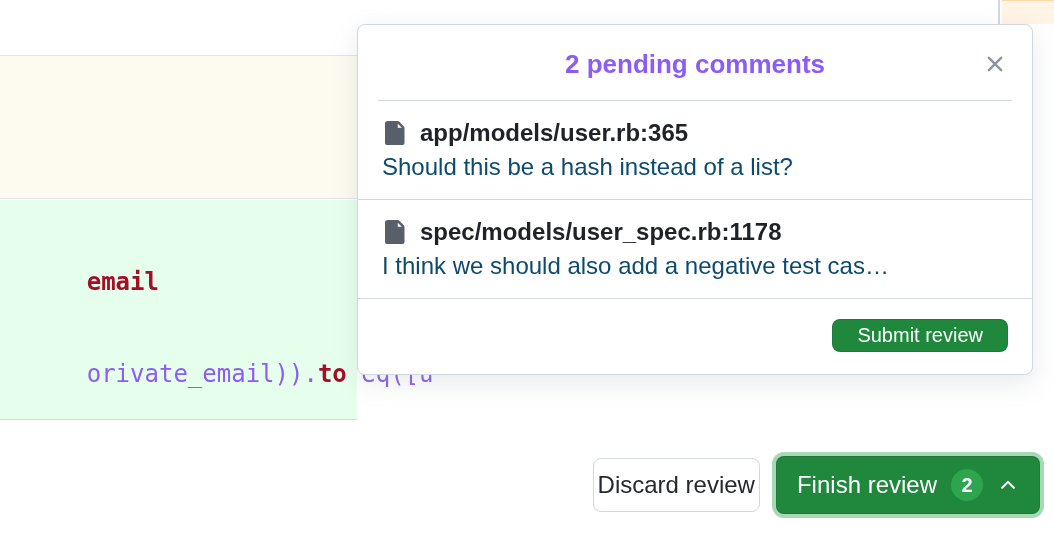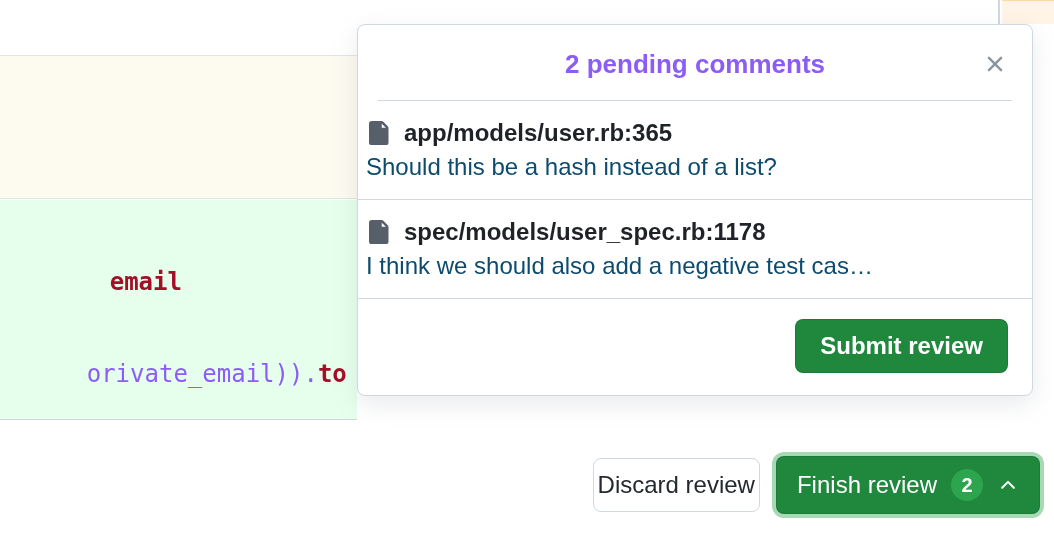--- a/index.html
+++ b/index.html
@@ -111,21 +111,21 @@
     .close-icon svg {
       width: 26px;
       height: 26px;
     }
     .popover-divider {
       height: 1px;
       background: #d0d7de;
       margin: 0 20px;
     }
     .comment-item {
-      padding: 18px 8px;
+      padding: 18px 24px;
       border-bottom: 1px solid #d0d7de;
       cursor: pointer;
     }
     .comment-item:last-of-type {
       border-bottom: 1px solid #d0d7de;
     }
     .comment-file-row {
       display: flex;
       align-items: center;
       gap: 14px;
@@ -156,23 +156,23 @@
     .popover-footer {
       padding: 20px 24px 22px 24px;
       display: flex;
       justify-content: flex-end;
     }
     .btn-submit {
       background: #1f883d;
       color: #ffffff;
       border: 1px solid rgba(27,31,36,0.15);
       border-radius: 8px;
-      padding: 12px 24px;
-      font-size: 24px;
-      font-weight: 700;
+      padding: 4px 24px;
+      font-size: 20px;
+      font-weight: 400;
       cursor: pointer;
     }
     .bottom-bar {
       position: absolute;
       bottom: 22px;
       right: 14px;
       display: flex;
       gap: 16px;
       align-items: center;
     }
@@ -223,21 +223,21 @@
     }
   </style>
 </head>
 <body>
 
 <div class="code-bg">
   <div class="vertical-divider"></div>
   <div class="orange-strip"></div>
   <div class="code-section-cream"></div>
   <div class="code-section-green">
-    <div class="code-line code-line-1" style="top:40px;margin-left:23px;">
+    <div class="code-line code-line-1" style="top:40px;">
       <span class="tok-red">email</span>
     </div>
     <div class="code-line code-line-2" style="top:132px;">
       <span class="tok-black">orivate_email)).</span><span class="tok-red">to</span><span class="tok-black"> eq([u</span>
     </div>
   </div>
 </div>
 
 <div class="popover">
   <div class="popover-header">

